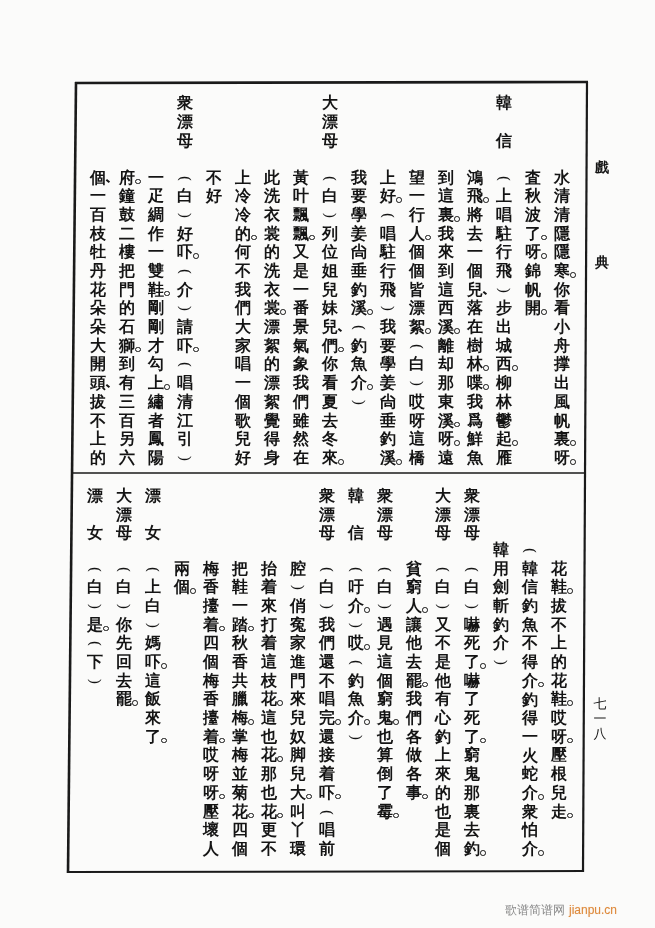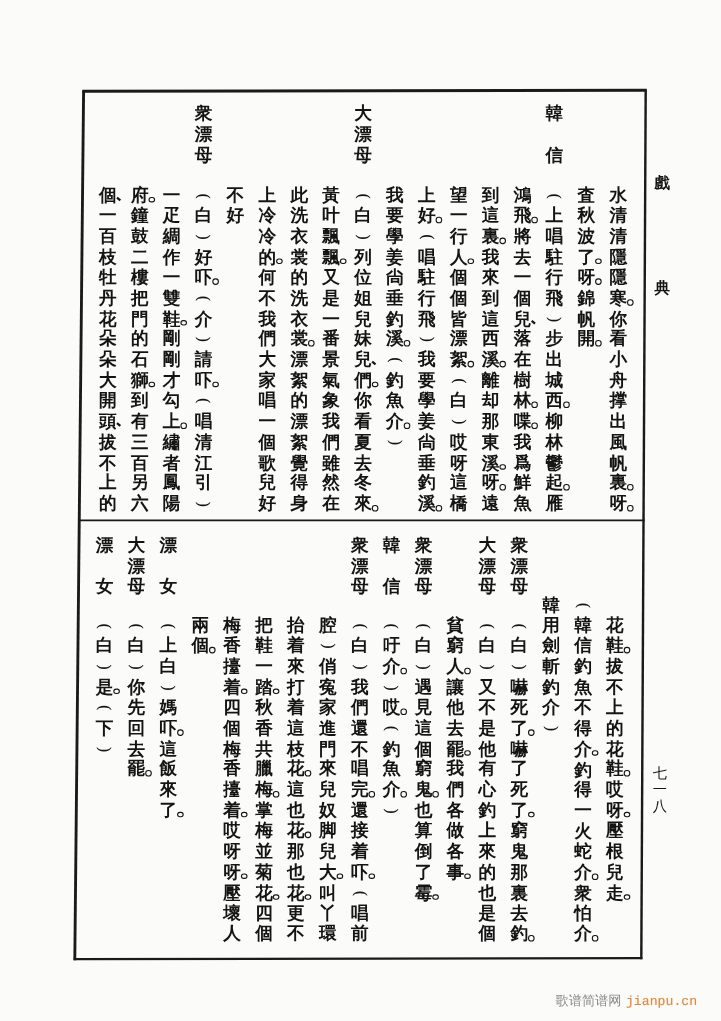--- a/index.html
+++ b/index.html
@@ -38,21 +38,21 @@
     .label.bot { top: 487px; height: 55px; }
     .label .ch { height: 18px; line-height: 18px; }
 
     
     .hdr { position: absolute; width: 22px; text-align: center; font-size: 14px; font-weight: bold; line-height: 18px; }
     .pagenum { position: absolute; left: 589px; top: 695.5px; width: 22px; display: flex; flex-direction: column; align-items: center; }
     .pagenum .ch { height: 15px; line-height: 15px; font-size: 13px; font-weight: normal; }
 
     
     .wm { position: absolute; left: 505px; top: 902px; font-size: 12px; white-space: nowrap;
-          font-family: Liberation Mono, monospace; }
+          font-family: Liberation Sans, sans-serif; }
     .wm-site { color: #8a8a8a; }
     .wm-domain { color: #de8a3c; margin-left: 4px; text-shadow: 0 0 1px rgba(222,138,60,0.4); }
   </style>
 </head>
 <body>
 
 <svg class="frame" width="655" height="928" viewBox="0 0 655 928">
   <line x1="75" y1="83" x2="588" y2="82" stroke="#1a1a1a" stroke-width="2.6"></line>
   <line x1="587" y1="82" x2="583" y2="872" stroke="#1a1a1a" stroke-width="2.2"></line>
   <line x1="67" y1="872" x2="584" y2="871" stroke="#1a1a1a" stroke-width="2"></line>

